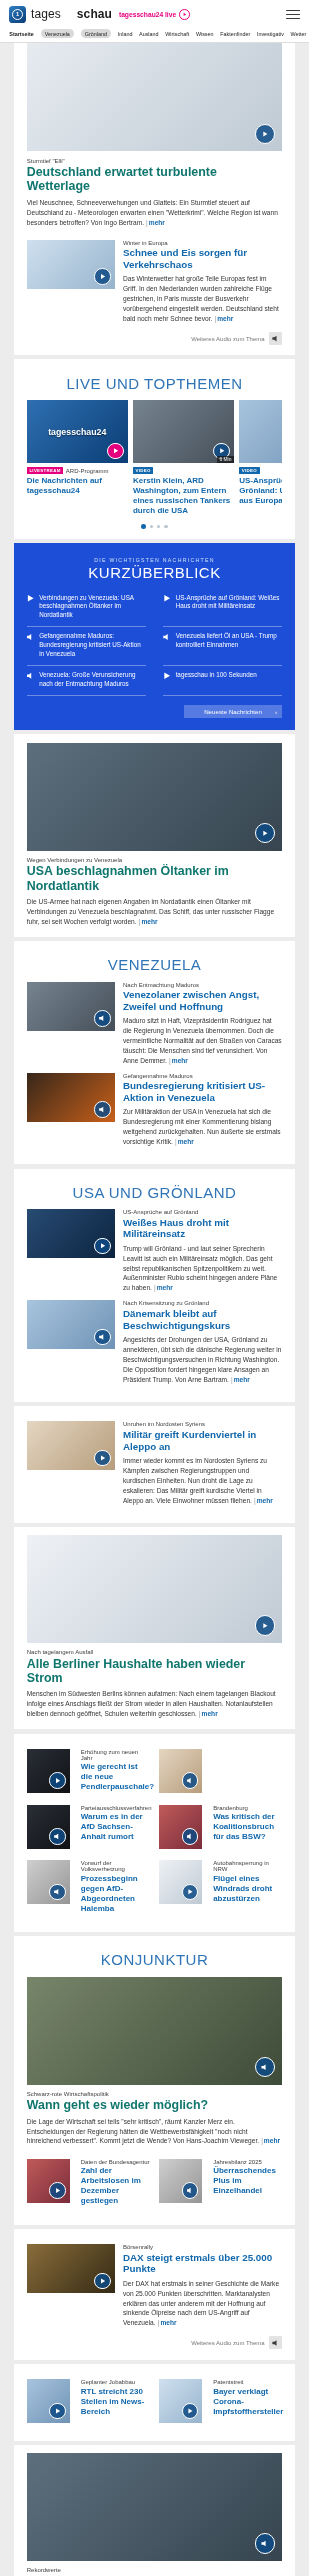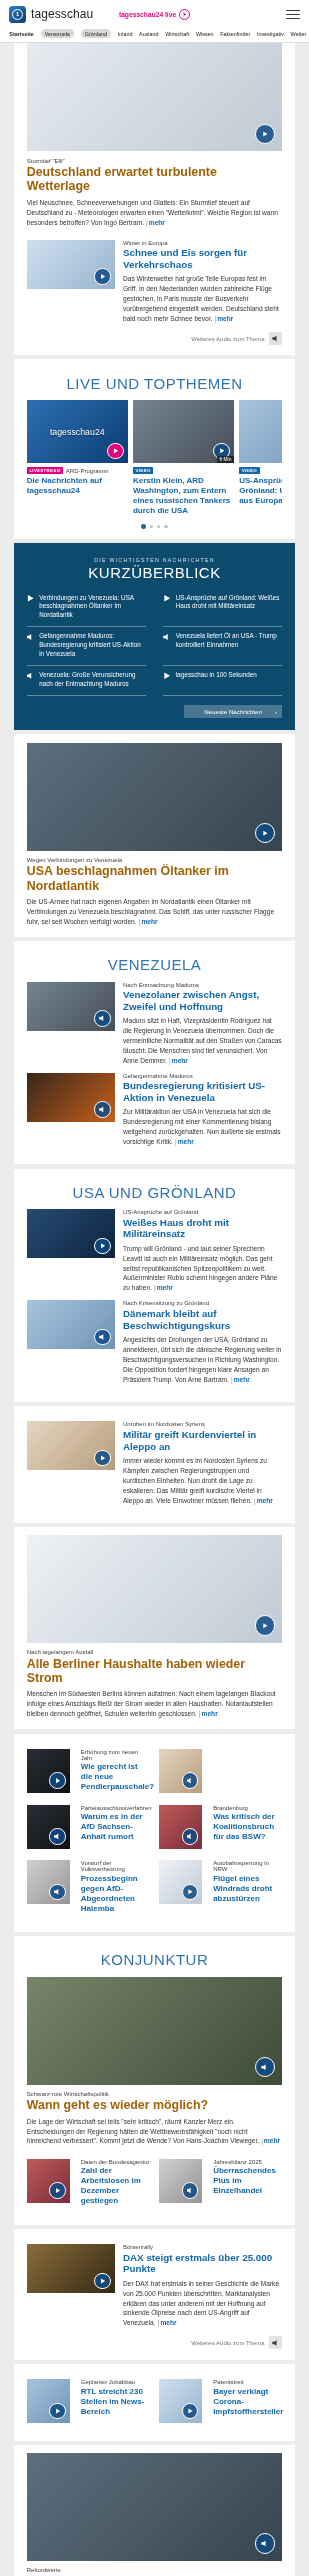--- a/index.html
+++ b/index.html
@@ -4,42 +4,42 @@
 <style>
   html,body{margin:0;padding:0;}
   body{width:309px;background:#ececec;font-family:"Liberation Sans",sans-serif;color:#333;}
   a{text-decoration:none;cursor:pointer;}
   
   header{background:#fff;padding:4.1px 0 0;}
   .brand-row{display:flex;align-items:center;padding:2.1px 9.3px 3.1px;position:relative;}
   .ard-logo{width:16.5px;height:16.5px;border-radius:3.6px;background:linear-gradient(145deg,#2f80c4,#0a3c77);display:flex;align-items:center;justify-content:center;flex:0 0 16.5px;}
   .ard-logo .one{width:9.3px;height:9.3px;border:1px solid #fff;border-radius:50%;color:#fff;font-size:5.7px;font-weight:bold;display:flex;align-items:center;justify-content:center;}
   .brand-text{font-size:12px;color:#1d1d1d;margin-left:5.2px;letter-spacing:0.1px;}
-  .brand-text b{font-weight:normal;}
+  .brand-text b{font-weight:bold;margin-left:16px;}
   .live-link{position:absolute;left:0;right:0;text-align:center;color:#e5007d;font-size:6.7px;font-weight:bold;pointer-events:none;}
   .live-link .inner{pointer-events:auto;display:inline-flex;align-items:center;gap:3.1px;}
   .live-play{width:8.8px;height:8.8px;border:1px solid #e5007d;border-radius:50%;display:inline-flex;align-items:center;justify-content:center;}
   .live-play::after{content:"";display:block;width:4.1px;height:4.1px;background:#e5007d;clip-path:polygon(25% 12%,88% 50%,25% 88%);}
   .burger{margin-left:auto;width:13.4px;display:flex;flex-direction:column;gap:2.6px;padding:2.1px 0;}
   .burger span{height:1.5px;background:#3c3c3c;border-radius:0.5px;}
   nav{display:flex;align-items:center;gap:6.7px;padding:3.6px 9.3px 4.1px;border-bottom:0.5px solid #ddd;flex-wrap:nowrap;}
   .nav-item{font-size:5.4px;color:#1d1d1d;white-space:nowrap;}
   .nav-item[data-style="bold"]{font-weight:bold;}
   .nav-item[data-style="pill"]{background:#d9d9d9;border-radius:5.2px;padding:1.5px 4.1px;}
   
   .card{background:#fff;margin:0 14.4px 4.1px;padding:8.2px 12.4px 10.3px;}
   .card.first{margin-top:0;padding-top:0;}
-  .bluebox{background:#0c4a6e;margin:0 14.4px 4.1px;padding:10.3px 12.4px 12.4px;color:#fff;}
+  .bluebox{background:#1d4ed8;margin:0 14.4px 4.1px;padding:10.3px 12.4px 12.4px;color:#fff;}
   
   .eyebrow{font-size:5.2px;letter-spacing:1.3px;color:#666;text-align:center;margin:3.1px 0 1px;text-transform:uppercase;}
   .sec-title{font-size:15px;color:#2f74b5;text-align:center;font-weight:normal;letter-spacing:0.5px;margin:1px 0 8.2px;}
   .bluebox .eyebrow{color:#cfe0f2;}
   .bluebox .sec-title{color:#fff;}
   .kicker{font-size:6px;color:#404040;margin:0 0 1.5px;}
-  .hl-xl{font-size:12.4px;line-height:1.15;color:#a16207;font-weight:bold;margin:1px 0 4.1px;}
+  .hl-xl{font-size:12.4px;line-height:1.15;color:#0f766e;font-weight:bold;margin:1px 0 4.1px;}
   .hl-lg{font-size:9.8px;line-height:1.2;color:#1268ac;font-weight:bold;margin:1px 0 3.6px;}
   .hl-sm{font-size:8px;line-height:1.25;color:#1268ac;font-weight:bold;margin:1px 0;}
   .teaser{font-size:6.6px;line-height:1.5;color:#333;margin:0;}
   .sep{color:#999;margin:0 1px 0 2.1px;}
   .mehr{color:#1268ac;font-weight:bold;font-size:6.6px;}
   
   .thumb{position:relative;background:#9aa7b4;flex:0 0 auto;}
   .thumb.xl{width:100%;height:108px;}
   .thumb.h{width:88px;height:49px;}
   .thumb.sq{width:43px;height:44px;}
@@ -52,21 +52,21 @@
   [data-tone="t-blue"]{background:linear-gradient(135deg,#2e6fb2,#0b3e75);}
   [data-tone="t-fire"]{background:linear-gradient(135deg,#38271a,#c8601a);}
   [data-tone="t-night"]{background:linear-gradient(135deg,#2a2e36,#101215);}
   [data-tone="t-dusk"]{background:linear-gradient(135deg,#76848f,#454f5a);}
   [data-tone="t-red"]{background:linear-gradient(135deg,#c05a5a,#7a2d3a);}
   [data-tone="t-warm"]{background:linear-gradient(135deg,#e4d6c2,#b79d7c);}
   [data-tone="t-green"]{background:linear-gradient(135deg,#77856a,#3e4b38);}
   [data-tone="t-gray"]{background:linear-gradient(135deg,#cfcfcf,#959595);}
   [data-tone="t-smoke"]{background:linear-gradient(135deg,#eef1f5,#c0cad4);}
   [data-tone="t-gold"]{background:linear-gradient(135deg,#8a6d3b,#342a14);}
-  .thumb-label{position:absolute;inset:0;display:flex;align-items:center;justify-content:center;color:#fff;font-size:8.8px;font-weight:normal;text-shadow:0 0.5px 1.5px rgba(0,0,0,.5);}
+  .thumb-label{position:absolute;inset:0;display:flex;align-items:center;justify-content:center;color:#fff;font-size:8.8px;font-weight:bold;text-shadow:0 0.5px 1.5px rgba(0,0,0,.5);}
   
   .micon{position:absolute;right:4.1px;bottom:4.1px;width:14.4px;height:14.4px;border:1px solid #fff;border-radius:50%;background:rgba(13,74,133,.85);display:none;align-items:center;justify-content:center;}
   .micon[data-icon="play"],.micon[data-icon="audio"],.micon[data-icon="play-pink"]{display:flex;}
   .micon::after{content:"";display:block;width:6.7px;height:6.7px;background:#fff;}
   .micon[data-icon="play"]::after,.micon[data-icon="play-pink"]::after{clip-path:polygon(28% 12%,90% 50%,28% 88%);}
   .micon[data-icon="audio"]::after{clip-path:polygon(0 32%,28% 32%,62% 8%,62% 92%,28% 68%,0 68%,0 32%,8% 32%,8% 68%,0 68%);}
   .micon[data-icon="play-pink"]{background:#e5007d;border-color:#fff;}
   .thumb.xl .micon{width:18.5px;height:18.5px;right:7.2px;bottom:7.2px;}
   .dur{position:absolute;right:0;bottom:0;background:rgba(20,20,20,.7);color:#fff;font-size:4.9px;padding:1px 2.6px;}
   

